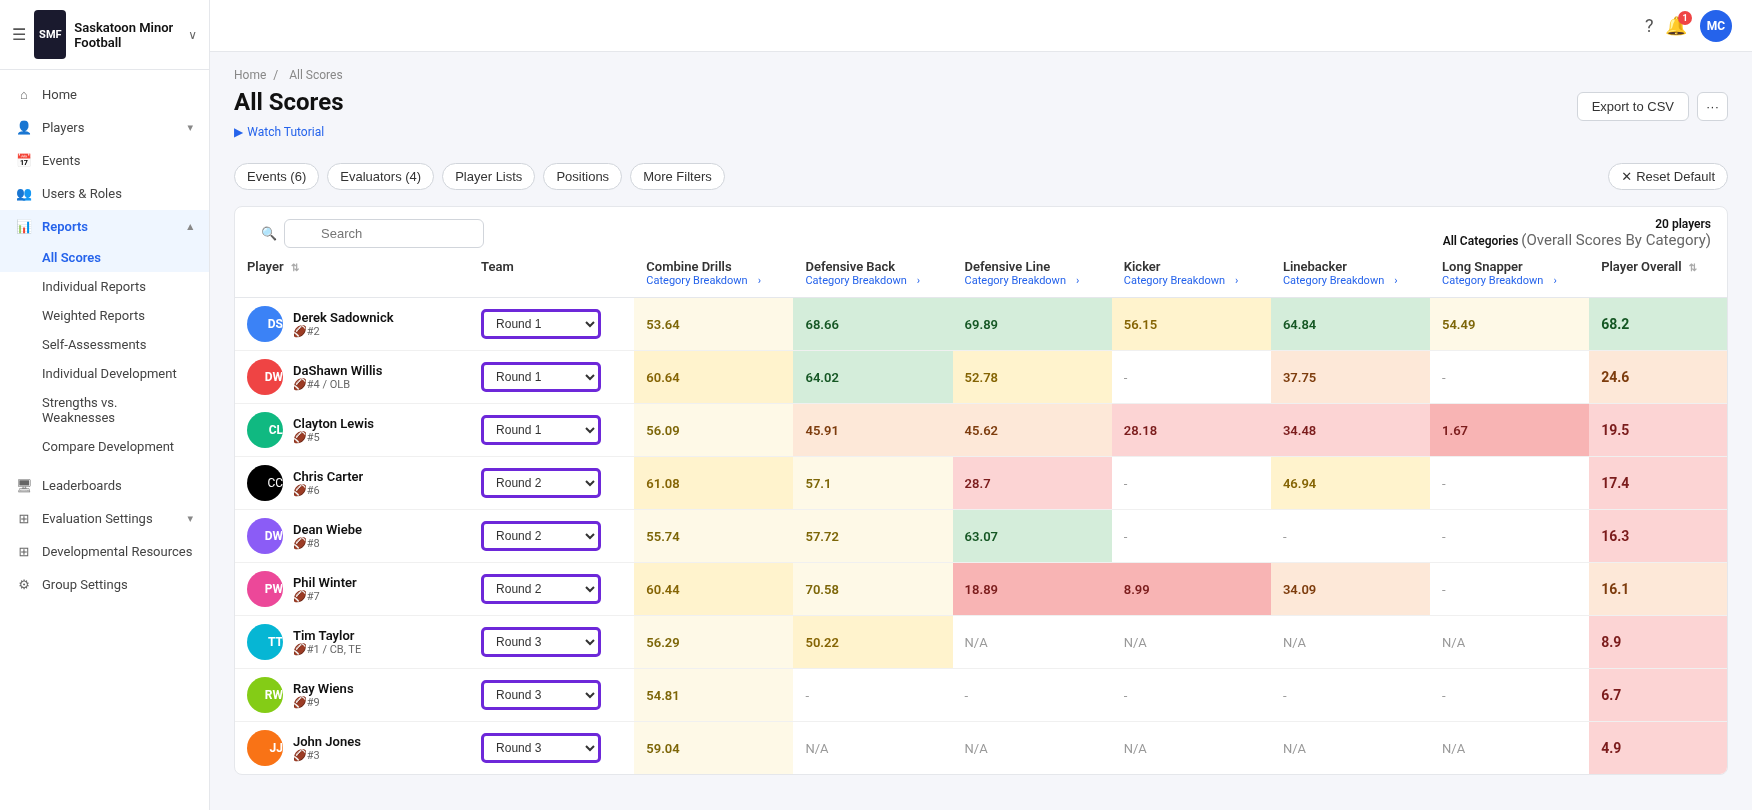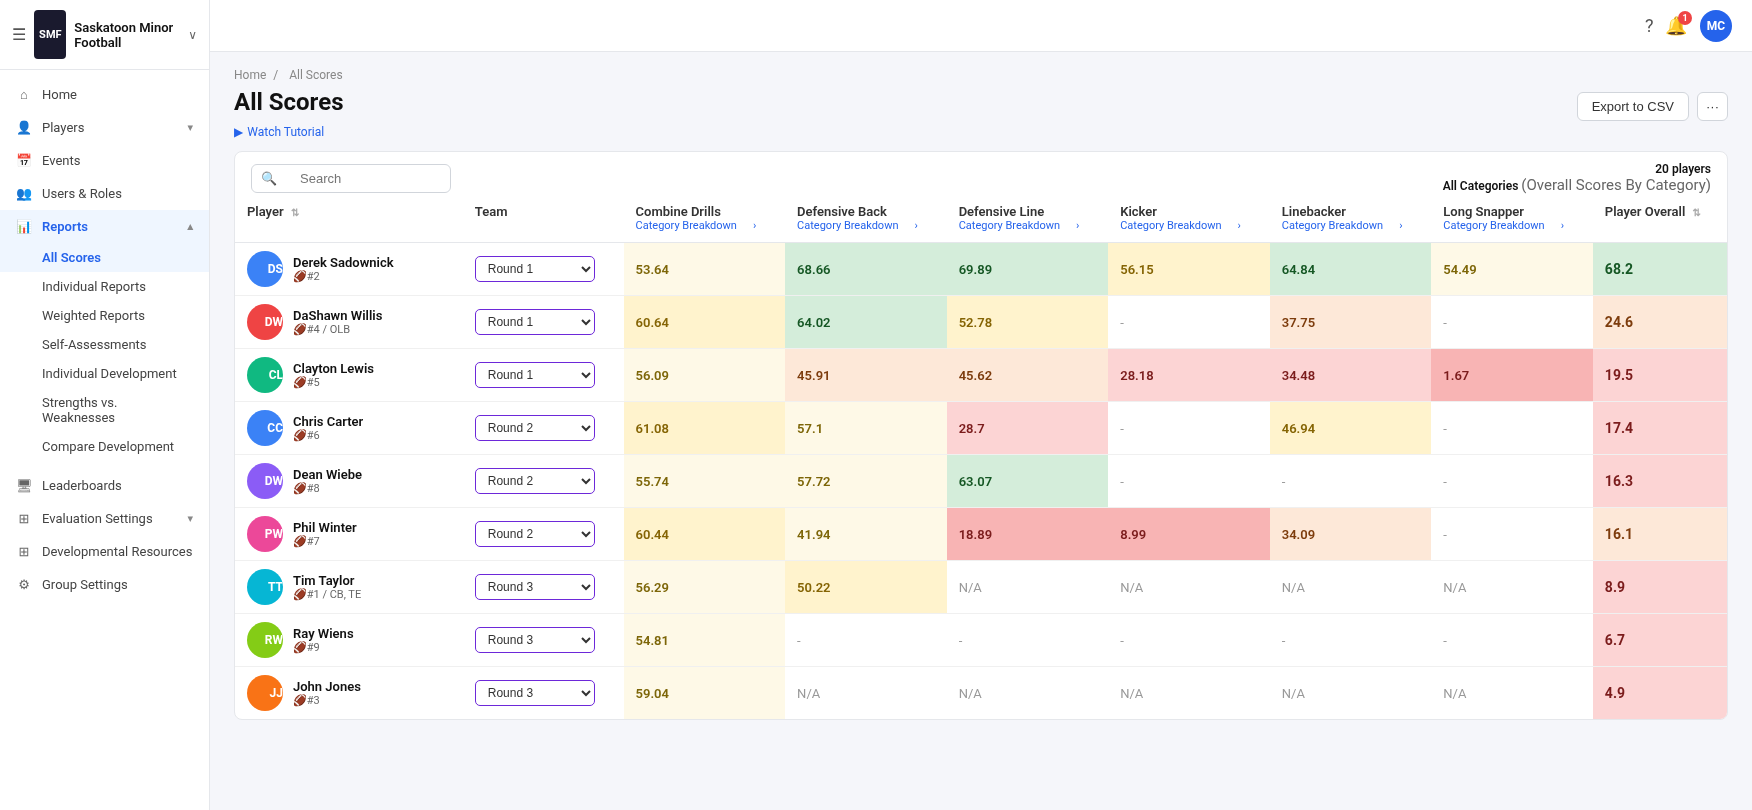--- a/index.html
+++ b/index.html
@@ -145,24 +145,25 @@
     }
 
     .table-top-bar {
       display: flex; align-items: center; justify-content: space-between;
       padding: 10px 16px 0;
     }
     .search-input-wrap {
       position: relative;
     }
     .search-input {
-      padding: 6px 12px 6px 48px;
+      padding: 6px 12px 6px 36px;
       border: 1px solid #d1d5db; border-radius: 6px;
       font-size: 13px; color: #333; background: #fff;
       width: 200px;
+      margin-left: 33px;
     }
     .search-icon-inner {
       position: absolute; left: 10px; top: 50%; transform: translateY(-50%);
       color: #aaa; font-size: 13px; pointer-events: none;
     }
 
     .table-meta { font-size: 12px; color: #666; text-align: right; }
     .table-meta-label { font-weight: 600; color: #111; }
     .all-categories { font-size: 15px; color: #666; }
 
@@ -179,40 +180,40 @@
     thead th {
       padding: 10px 12px;
       text-align: left;
       font-weight: 600;
       color: #333;
       white-space: nowrap;
       position: relative;
       vertical-align: top;
     }
     thead th .sort-icon { color: #aaa; font-size: 10px; margin-left: 4px; }
-    thead th .cat-link { color: #2563eb; font-size: 11px; font-weight: 400; cursor: pointer; display: flex; align-items: center; gap: 16px; }
+    thead th .cat-link { color: #2563eb; font-size: 11px; font-weight: 400; cursor: pointer; display: flex; align-items: center; gap: 10px; }
 
     tbody tr { border-bottom: 1px solid #f0f0f0; }
     tbody tr:last-child { border-bottom: none; }
 
     tbody td { padding: 8px 12px; vertical-align: middle; }
 
     .player-cell { display: flex; align-items: center; gap: 10px; min-width: 180px; }
     .player-avatar {
       width: 36px; height: 36px; border-radius: 50%;
       overflow: hidden; flex-shrink: 0;
       background: #ddd;
       display: flex; align-items: center; justify-content: flex-end;
       font-size: 14px;
     }
     .player-info .player-name { font-weight: 600; color: #111; font-size: 13px; }
     .player-info .player-number { font-size: 11px; color: #666; }
 
     .team-select {
-      padding: 4px 8px; border: 1px solid #6d28d9; border-radius: 5px;
+      padding: 4px 8px; border: 3px solid #6d28d9; border-radius: 5px;
       background: #fff; font-size: 12px; color: #333; cursor: pointer;
       width: 120px;
     }
 
     
     .score-cell { font-weight: 600; font-size: 13px; padding: 8px 12px; }
     .score-green-light { background: #d4edda; color: #155724; }
     .score-yellow { background: #fff3cd; color: #856404; }
     .score-yellow-light { background: #fef9e7; color: #7d6608; }
     .score-orange { background: #fde8d8; color: #7d3c0d; }
@@ -309,20 +310,32 @@
       <div class="top-actions">
         <button class="export-btn">Export to CSV</button>
         <button class="more-btn">···</button>
       </div>
     </div>
     <div class="watch-link">
       <span>▶</span>
       <span>Watch Tutorial</span>
     </div>
 
+    <div class="filter-bar">
+      <button class="filter-chip">Events (6)</button>
+      <button class="filter-chip">Evaluators (4)</button>
+      <button class="filter-chip">Player Lists</button>
+      <button class="filter-chip">Positions</button>
+      <button class="filter-chip">More Filters</button>
+      <div class="filter-spacer"></div>
+      <button class="reset-btn">
+        <span>✕</span>
+        <span>Reset Default</span>
+      </button>
+    </div>
 
     <div class="table-wrapper">
       <div class="table-top-bar">
         <div class="search-input-wrap">
           <span class="search-icon-inner">🔍</span>
           <input class="search-input" type="text" placeholder="Search" style="">
         </div>
         <div class="table-meta">
           <div class="table-meta-label">20 players</div>
           <div>
@@ -450,21 +463,21 @@
               <td class="score-cell score-orange">45.91</td>
               <td class="score-cell score-orange">45.62</td>
               <td class="score-cell score-red">28.18</td>
               <td class="score-cell score-red">34.48</td>
               <td class="score-cell score-red-dark">1.67</td>
               <td class="score-cell player-overall-cell score-red">19.5</td>
             </tr>
             <tr>
               <td>
     <div class="player-cell">
-      <div class="player-avatar" style="background:#3b82f6; color:#fff; font-size:12px; font-weight:700;">
+      <div class="player-avatar" style="background:#000000; color:#fff; font-size:12px; font-weight:400;">
         <span>CC</span>
       </div>
       <div class="player-info">
         <div class="player-name">Chris Carter</div>
         <div class="player-number">🏈#6</div>
       </div>
     </div>
               </td>
               <td><select class="team-select"><option>Round 2</option></select></td>
               <td class="score-cell score-yellow">61.08</td>
@@ -503,21 +516,21 @@
         <span>PW</span>
       </div>
       <div class="player-info">
         <div class="player-name">Phil Winter</div>
         <div class="player-number">🏈#7</div>
       </div>
     </div>
               </td>
               <td><select class="team-select"><option>Round 2</option></select></td>
               <td class="score-cell score-yellow">60.44</td>
-              <td class="score-cell score-yellow-light">41.94</td>
+              <td class="score-cell score-yellow-light">70.58</td>
               <td class="score-cell score-red-dark">18.89</td>
               <td class="score-cell score-red-dark">8.99</td>
               <td class="score-cell score-orange">34.09</td>
               <td class="score-cell score-neutral score-dash">-</td>
               <td class="score-cell player-overall-cell score-orange">16.1</td>
             </tr>
             <tr>
               <td>
     <div class="player-cell">
       <div class="player-avatar" style="background:#06b6d4; color:#fff; font-size:12px; font-weight:700;">

